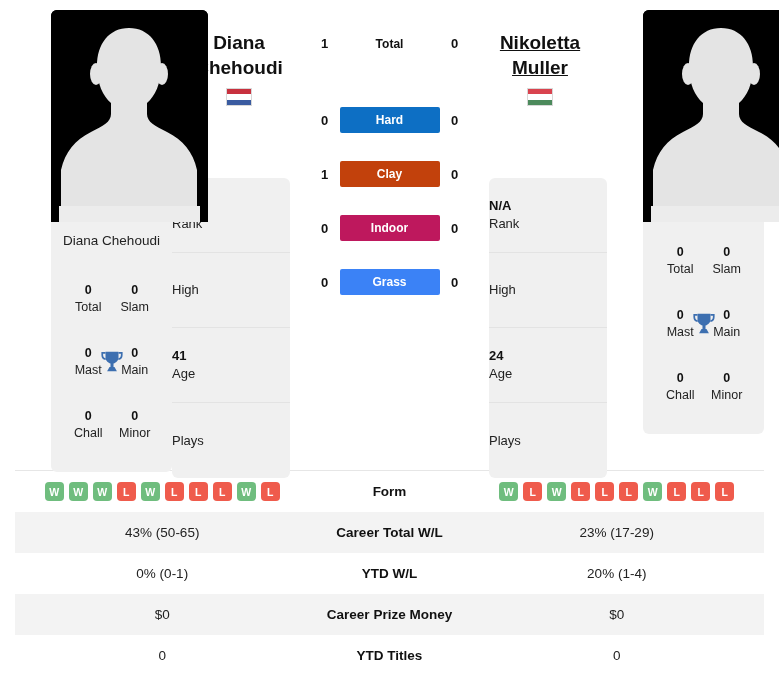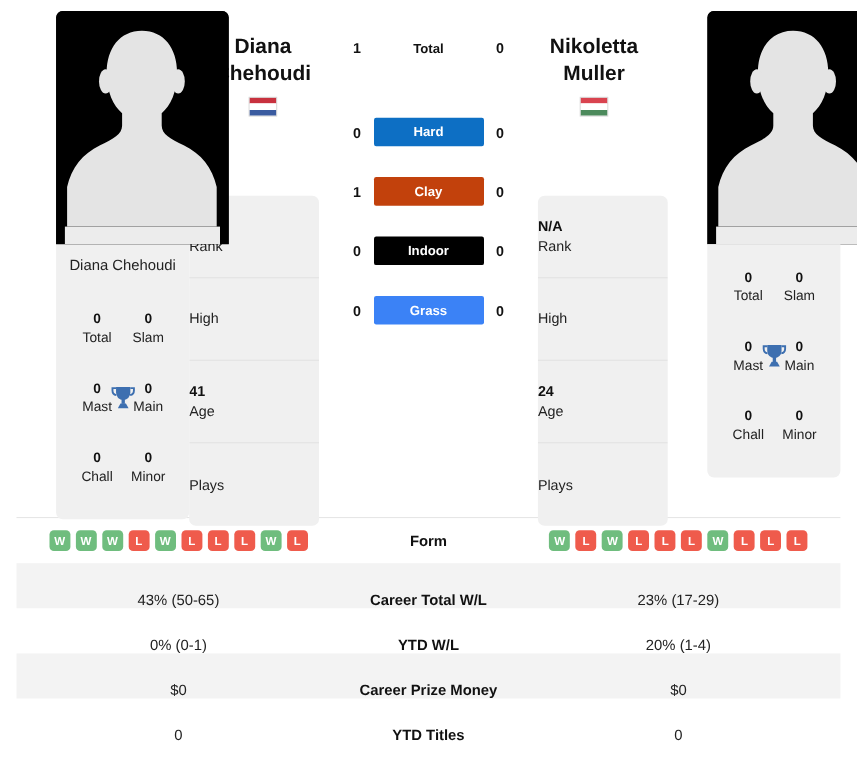--- a/index.html
+++ b/index.html
@@ -152,21 +152,21 @@
   .name-head {
     position: absolute;
     top: 30px;
     text-align: center;
     font-size: 19px;
     font-weight: bold;
     color: #111;
     line-height: 25px;
   }
   .name-head.left { left: 180px; width: 118px; }
-  .name-head.right { left: 481px; width: 118px; }
+  .name-head.right { left: 481px; width: 118px; text-decoration: underline; }
 
   .flag {
     width: 26px;
     height: 18px;
     margin: 8px auto 0 auto;
     border: 1px solid #d8d8d8;
     display: block;
   }
   .flag span { display: block; height: 33.33%; }
 
@@ -201,21 +201,21 @@
     align-items: center;
     justify-content: center;
   }
   .fbadge.w { background: #6fbd7e; }
   .fbadge.l { background: #ef5b4c; }
 
   
   .stats-table { margin: 0 15px; }
   .srow {
     display: flex;
-    align-items: flex-end;
+    align-items: center;
     height: 41px;
   }
   .srow.alt { background: #f3f3f3; }
   .scell {
     flex: 1 1 0;
     text-align: center;
     font-size: 13.5px;
     color: #222;
   }
   .smid {
@@ -339,21 +339,21 @@
         <div class="h2h-mid badge" style="background:#0d6fc4">Hard</div>
         <div class="h2h-num">0</div>
       </div>
       <div class="h2h-line">
         <div class="h2h-num">1</div>
         <div class="h2h-mid badge" style="background:#c2410c">Clay</div>
         <div class="h2h-num">0</div>
       </div>
       <div class="h2h-line">
         <div class="h2h-num">0</div>
-        <div class="h2h-mid badge" style="background:#000000">Indoor</div>
+        <div class="h2h-mid badge" style="background:#be185d">Indoor</div>
         <div class="h2h-num">0</div>
       </div>
       <div class="h2h-line">
         <div class="h2h-num">0</div>
         <div class="h2h-mid badge" style="background:#3b82f6">Grass</div>
         <div class="h2h-num">0</div>
       </div>
     </div>
 
     <div class="info-col">

